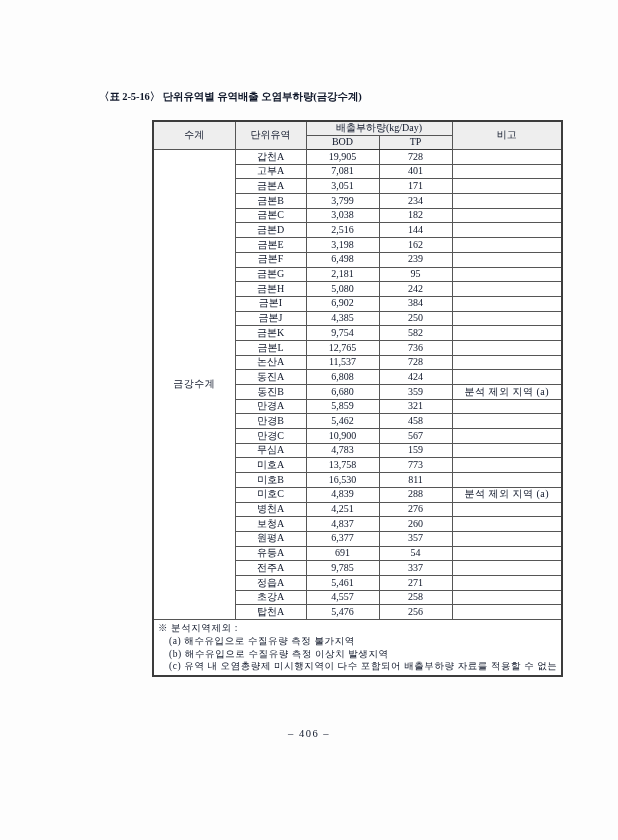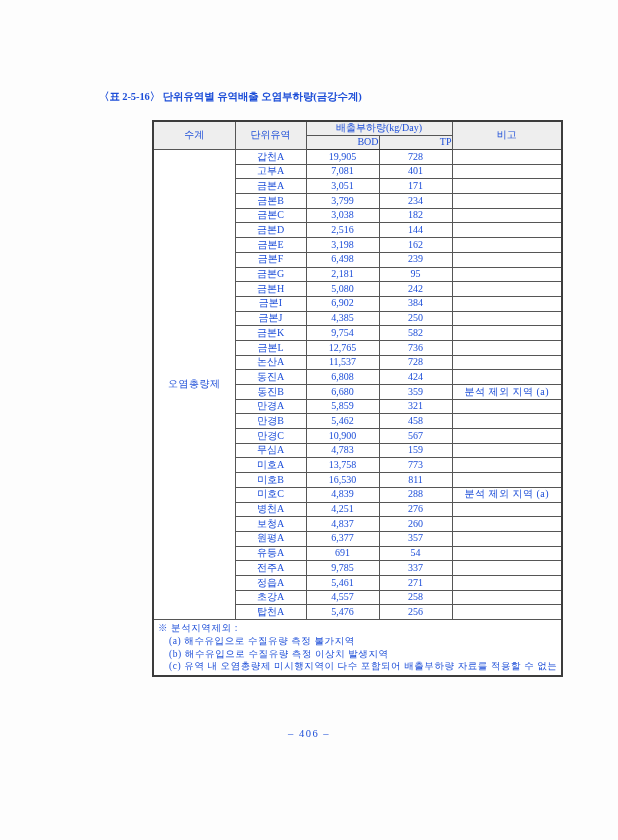--- a/index.html
+++ b/index.html
@@ -1,39 +1,39 @@
 <!DOCTYPE html>
 <html><head>
 <meta charset="utf-8">
 <style>
   html, body { margin:0; padding:0; background:#ffffff; }
   .page {
     position:relative; width:618px; height:840px; background:#fdfdfd;
-    font-family:"Liberation Serif","DejaVu Serif",serif; color:#1d4ed8;
+    font-family:"Liberation Serif","DejaVu Serif",serif; color:#0f172a;
     overflow:hidden;
     text-decoration:underline;
   }
   .doc-title {
     position:absolute; left:99px; top:90px;
     font-size:10.5px; font-weight:600; letter-spacing:-0.1px; white-space:nowrap;
   }
   table.data {
     position:absolute; left:106px; top:120px; width:409px;
     border-collapse:collapse; table-layout:fixed;
     border:2px solid #3c3c3c;
     margin-left:46px;
   }
   .data th, .data td {
     border:1px solid #565656;
     font-size:10px; font-weight:normal;
     text-align:center; vertical-align:middle;
     padding:0; line-height:1.05; white-space:nowrap; overflow:hidden;
   }
   .data thead th { background:#eeeeee; height:13px; }
-  .data thead tr.sub th { border-bottom:1.5px solid #333;text-align:right; }
+  .data thead tr.sub th { border-bottom:1.5px solid #333; }
   .data tbody td { height:13.7px; background:#fff; }
   .data td.basin { font-size:10px; letter-spacing:0.5px; }
   .data td.note { font-size:10px; letter-spacing:0.5px; }
   .data td.fn-cell {
     text-align:left; height:auto; padding:2px 3px 2px 4px; background:#fff;
   }
   .fn-cell div { font-size:9.5px; line-height:12.8px; letter-spacing:0.6px; white-space:nowrap; }
   .fn-cell .fn-indent { padding-left:11px; }
   .page-number {
     position:absolute; top:728px; left:0; width:618px;
@@ -62,21 +62,21 @@
         <th colspan="2">배출부하량(kg/Day)</th>
         <th rowspan="2">비고</th>
       </tr>
       <tr class="sub">
         <th>BOD</th>
         <th>TP</th>
       </tr>
     </thead>
     <tbody>
         <tr>
-          <td rowspan="32" class="basin">오염총량제</td>
+          <td rowspan="32" class="basin">금강수계</td>
           <td>갑천A</td>
           <td>19,905</td>
           <td>728</td>
           <td class="note"></td>
         </tr>
         <tr>
           <td>고부A</td>
           <td>7,081</td>
           <td>401</td>
           <td class="note"></td>

